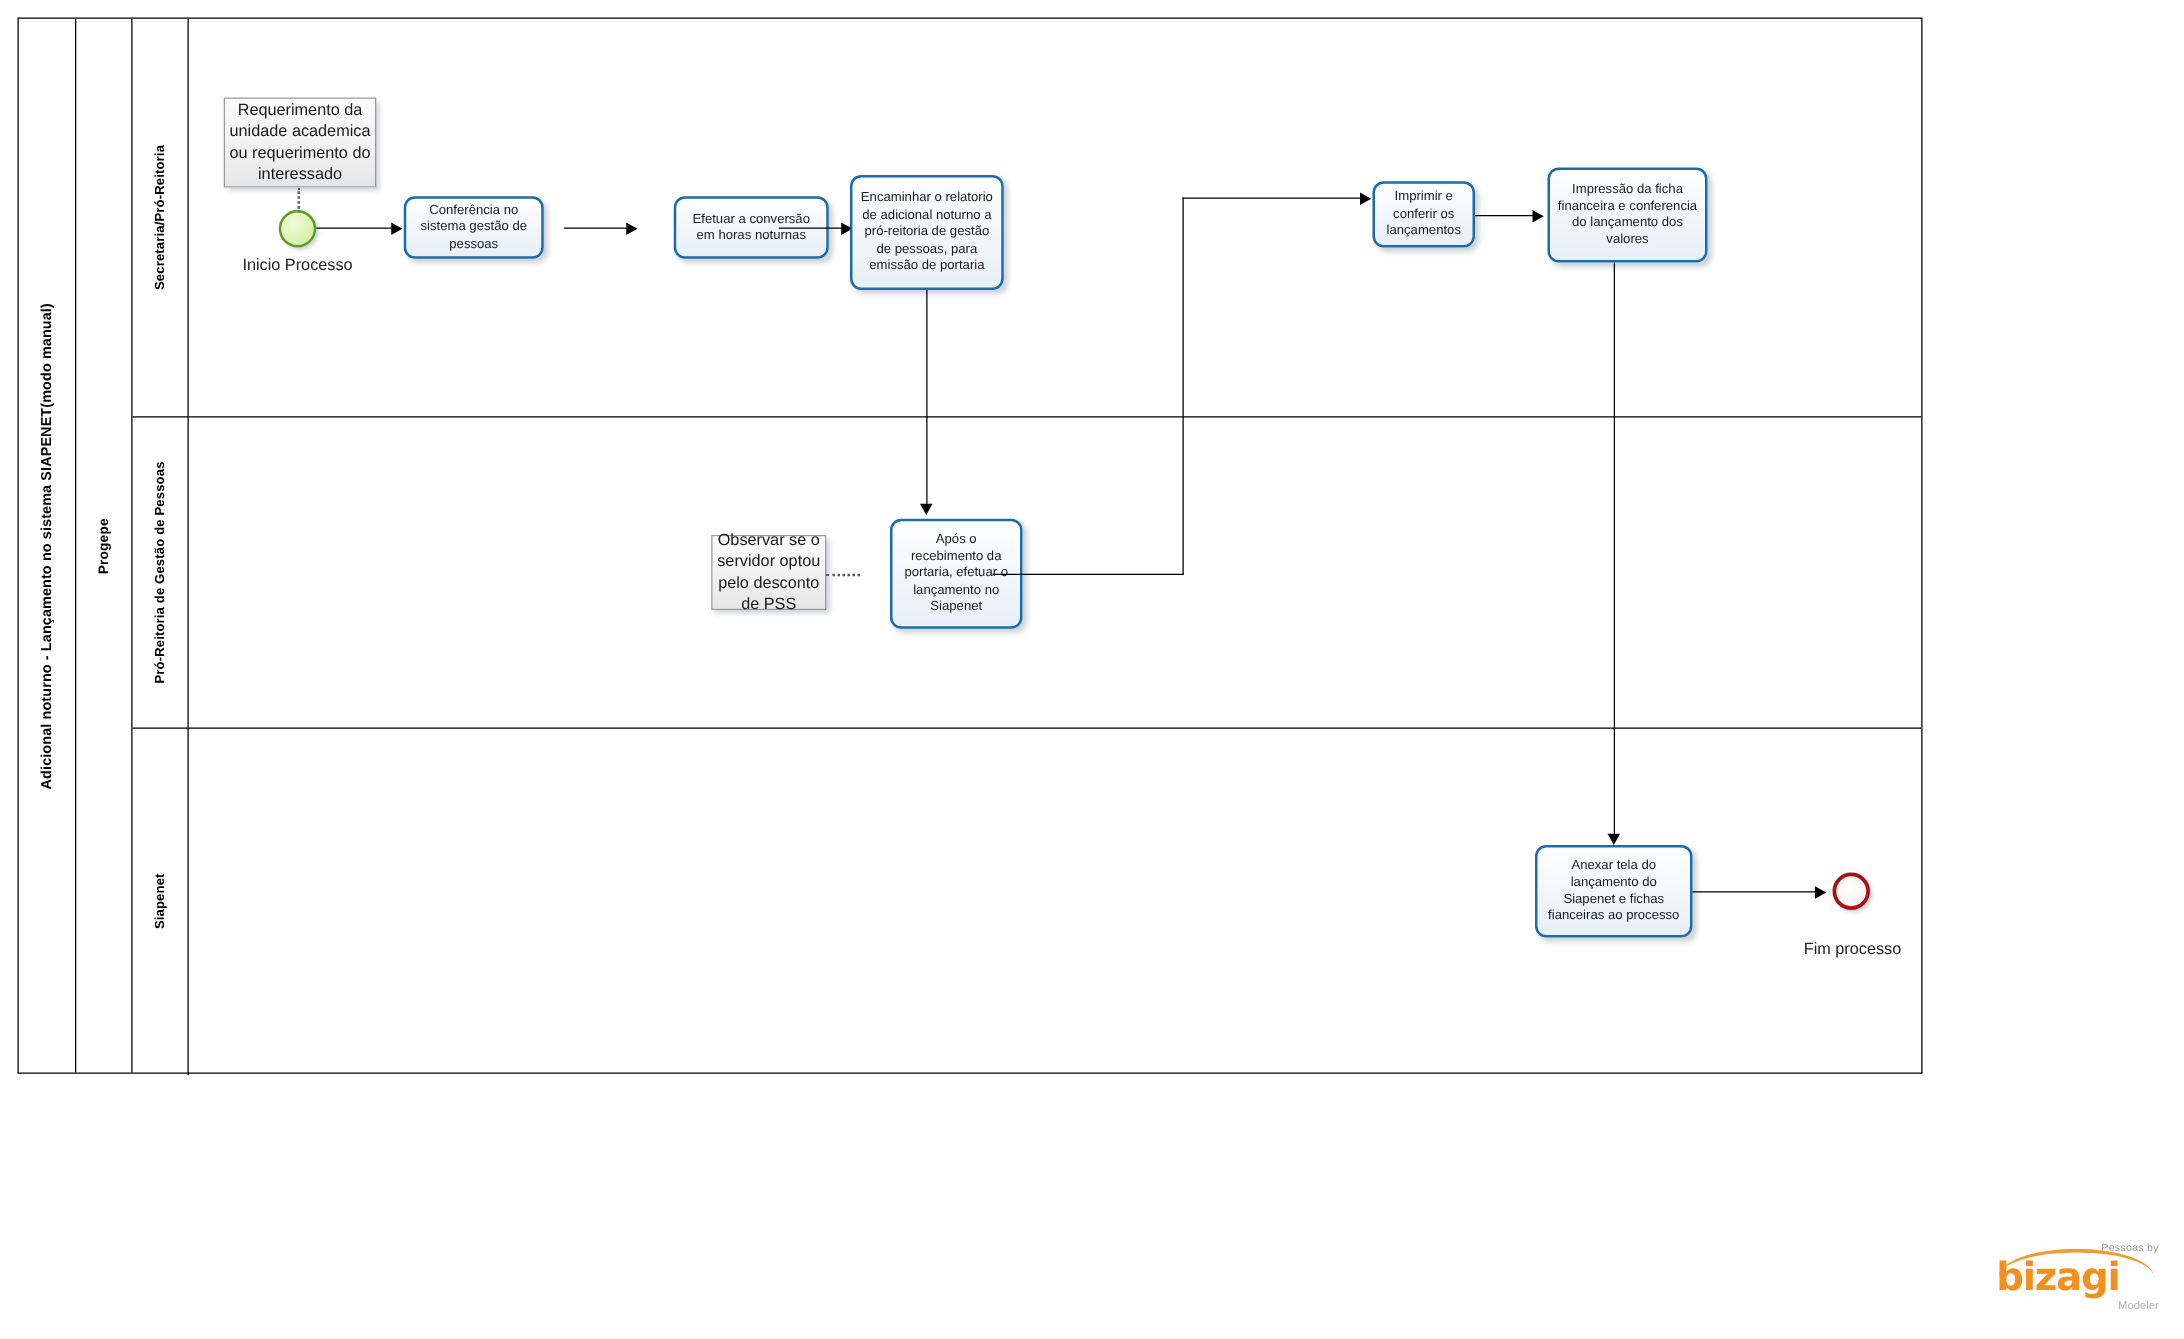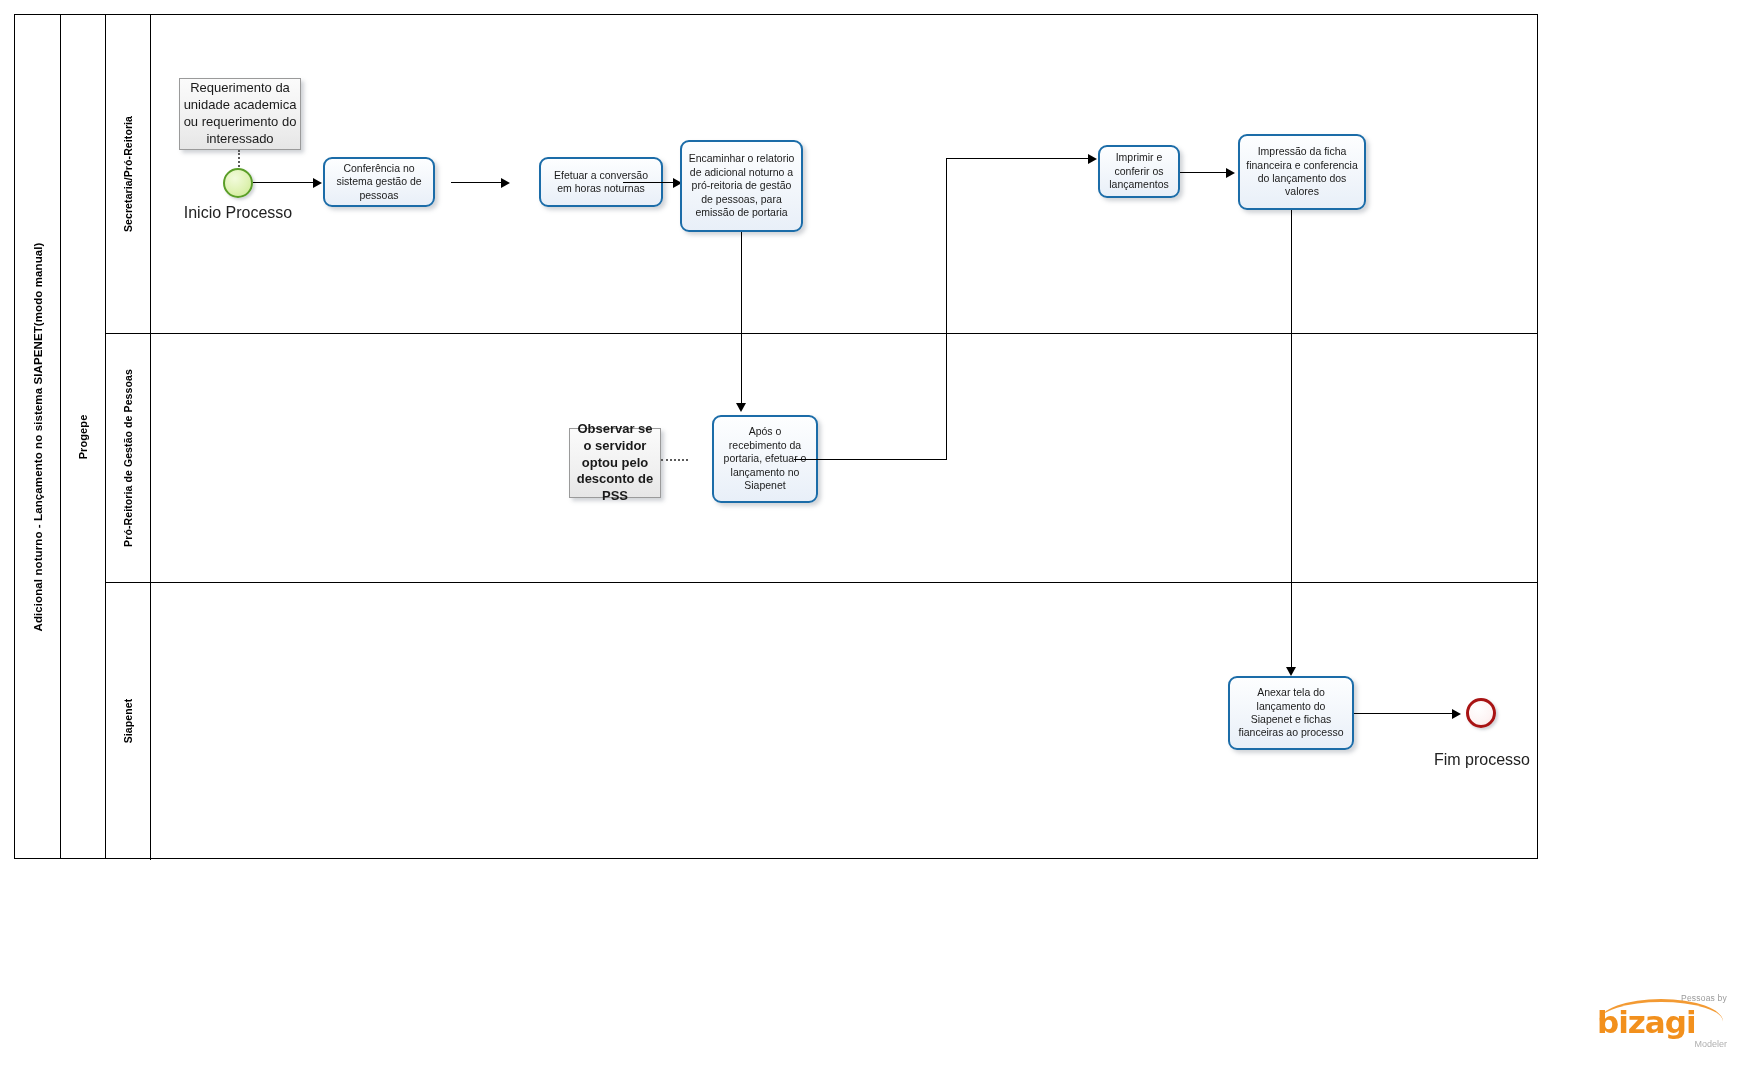--- a/index.html
+++ b/index.html
@@ -85,21 +85,21 @@
     background: radial-gradient(circle at 38% 32%, #f2fbdc 0%, #dff2b4 55%, #cbe88f 100%);
     box-shadow: 2px 2px 3px rgba(120,130,140,0.35);
   }
   .ev-end {
     position: absolute; width: 30px; height: 30px; border-radius: 50%;
     border: 3px solid #a81414;
     background: radial-gradient(circle at 38% 32%, #ffffff 0%, #fdf4f4 60%, #f7e4e4 100%);
     box-shadow: 2px 2px 3px rgba(120,130,140,0.35);
   }
   .ev-caption {
-    position: absolute; font-size: 16px; color: #222; text-align: center;
+    position: absolute; font-size: 13px; color: #222; text-align: center;
     white-space: nowrap;
   }
 
   
   .flow { position: absolute; background: #000; }
   .flow.h { height: 1.4px; }
   .flow.v { width: 1.4px; }
   .arrow {
     position: absolute; width: 0; height: 0;
   }
@@ -197,21 +197,21 @@
   <div class="flow h" style="left:623px; top:182px; width:52px;"></div>
   <div class="arrow right" style="left:673px; top:178px;"></div>
 
   <div class="task" style="left:680px; top:140px; width:123px; height:92px;">
     <span>Encaminhar o relatorio de adicional noturno a pró-reitoria de gestão de pessoas, para emissão de portaria</span>
   </div>
 
   <div class="flow v" style="left:741px; top:232px; height:175px;"></div>
   <div class="arrow down" style="left:736px; top:403px;"></div>
 
-  <div class="note" style="left:569px; top:428px; width:92px; height:70px;font-weight:bold;">
+  <div class="note" style="left:569px; top:428px; width:92px; height:60px;">
     <span>Observar se o servidor optou pelo desconto de PSS</span>
   </div>
   <div class="dotted-h" style="left:661px; top:459px; width:27px;"></div>
 
   <div class="task" style="left:688px; top:415px; width:106px; height:88px;margin-left:24px;">
     <span>Após o recebimento da portaria, efetuar o lançamento no Siapenet</span>
   </div>
 
   <div class="flow h" style="left:794px; top:459px; width:153px;"></div>
   <div class="flow v" style="left:946px; top:158px; height:302px;"></div>

